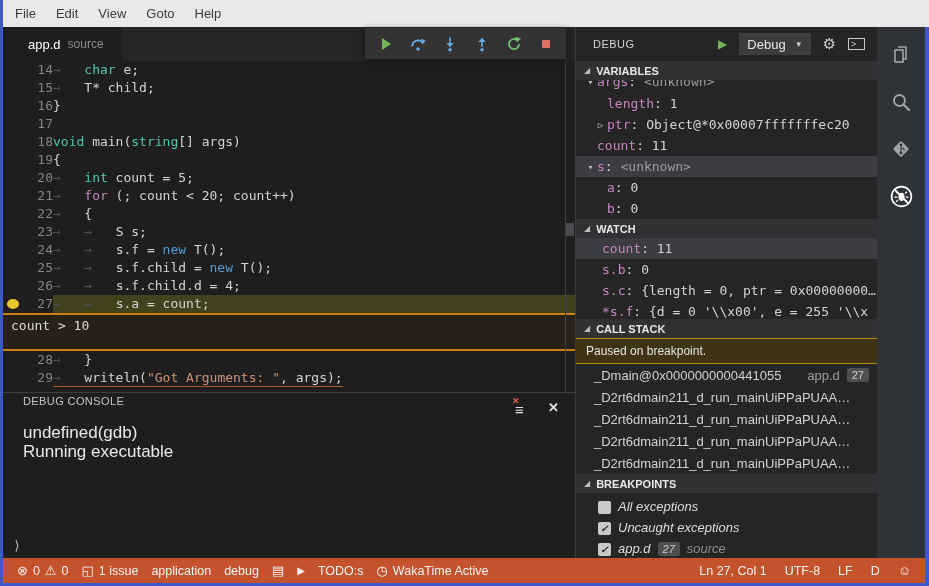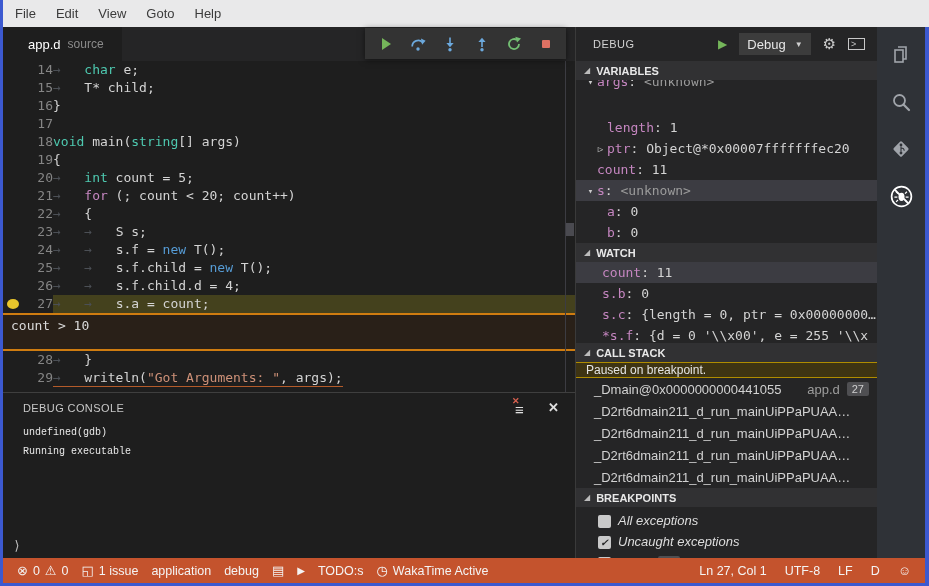--- a/index.html
+++ b/index.html
@@ -28,28 +28,28 @@
   .cbody{flex:1;white-space:pre;line-height:18px;padding-left:0;}
   .crow.cur .cbody{background:var(--cur-line,#44411d);}
   .uwrap{border-bottom:1px solid #b45b2a;padding-bottom:1px;}
   .tok-k{color:#4ec9b0}.tok-c{color:#c586c0}.tok-n{color:#569cd6}.tok-s{color:#ce9178}.tok-p{color:#d4d4d4}.tok-w{color:#4b4f55}
   .widget{height:38px;border-top:2px solid var(--widget-border,#cf7c10);border-bottom:2px solid var(--widget-border,#cf7c10);
     background:#292018;color:#d9d9d9;font-size:13px;padding:3px 8px;font-family:"DejaVu Sans Mono",monospace;}
   .vscroll{position:absolute;top:0;right:0;bottom:0;width:10px;border-left:1px solid #3c3c42;}
   .vthumb{position:absolute;top:162px;right:1px;width:8px;height:13px;background:#4a4a50;}
   
   .console{height:166px;flex:none;border-top:1px solid #3f3f3f;position:relative;background:#1e1e1e;}
-  .console-header{height:27px;display:flex;align-items:center;padding:2px 16px 0 20px;}
+  .console-header{height:27px;display:flex;padding:2px 16px 0 20px;}
   .console-title{font-size:11px;color:#c8c8c8;letter-spacing:.4px;}
   .console-icons{margin-left:auto;display:flex;gap:17px;align-items:center;}
   .clear-icon{position:relative;width:16px;height:14px;cursor:pointer;}
   .cl-lines{font-size:15px;color:#e0e0e0;line-height:14px;}
   .cl-x{position:absolute;left:-3px;top:-5px;font-size:9px;color:#d9604f;font-weight:bold;}
   .close-icon{color:#e0e0e0;font-size:13px;font-weight:bold;cursor:pointer;}
-  .console-body{padding:3px 0 0 20px;font-family:Liberation Mono, monospace;font-size:10px;color:#e8e8e8;line-height:19px;}
+  .console-body{padding:3px 0 0 20px;font-family:Liberation Sans, sans-serif;font-size:17px;color:#e8e8e8;line-height:19px;}
   .console-prompt{position:absolute;left:10px;bottom:5px;color:#c0c0c0;font-family:"DejaVu Sans Mono",monospace;font-size:13px;}
   
   .side-panel{width:302px;flex:none;background:#252526;border-left:1px solid #3a3a3a;display:flex;flex-direction:column;overflow:hidden;}
   .panel-titlebar{height:34px;flex:none;display:flex;align-items:center;padding:0 12px 0 17px;}
   .panel-title{font-size:11px;color:#d2d2d2;letter-spacing:.5px;}
   .panel-controls{margin-left:auto;display:flex;align-items:center;gap:12px;}
   .play-icon{color:#75b65a;font-size:12px;cursor:pointer;}
   .config-dropdown{height:22px;background:#3c3c3c;color:#e6e6e6;font-size:13px;display:flex;align-items:center;gap:9px;padding:0 8px;cursor:pointer;}
   .caret{font-size:8px;color:#d0d0d0;}
   .gear-icon{color:#ccc;font-size:15px;cursor:pointer;}
@@ -275,21 +275,21 @@
       </div>
 
       <div class="section-header">
         <span class="sh-arrow">◢</span>
         <span class="sh-label">VARIABLES</span>
       </div>
       <div id="var-rows">
           <div class="clip13">
             <div class="prow" style="padding-left: 8px;"><span class="twistie">▾</span><span class="vname">args</span><span>: </span><span class="vunk">&lt;unknown&gt;</span></div>
           </div>
-          <div class="prow" style="padding-left: 18px; margin-top: 24px;"><span class="twistie"></span><span class="vname">length</span><span>: </span><span class="vval">1</span></div>
+          <div class="prow" style="padding-left: 18px;"><span class="twistie"></span><span class="vname">length</span><span>: </span><span class="vval">1</span></div>
           <div class="prow" style="padding-left: 18px;"><span class="twistie">▷</span><span class="vname">ptr</span><span>: </span><span class="vval">Object@*0x00007fffffffec20</span></div>
           <div class="prow" style="padding-left: 8px;"><span class="twistie"></span><span class="vname">count</span><span>: </span><span class="vval">11</span></div>
           <div class="prow sel" style="padding-left: 8px;"><span class="twistie">▾</span><span class="vname">s</span><span>: </span><span class="vunk">&lt;unknown&gt;</span></div>
           <div class="prow" style="padding-left: 18px;"><span class="twistie"></span><span class="vname">a</span><span>: </span><span class="vval">0</span></div>
           <div class="prow" style="padding-left: 18px;"><span class="twistie"></span><span class="vname">b</span><span>: </span><span class="vval">0</span></div>
         </div>
 
       <div class="section-header">
         <span class="sh-arrow">◢</span>
         <span class="sh-label">WATCH</span>

